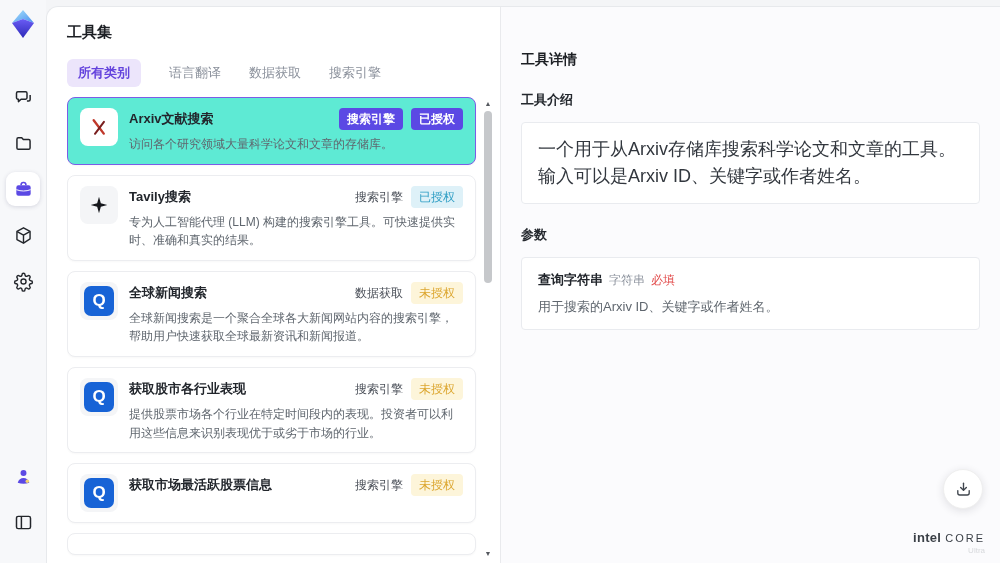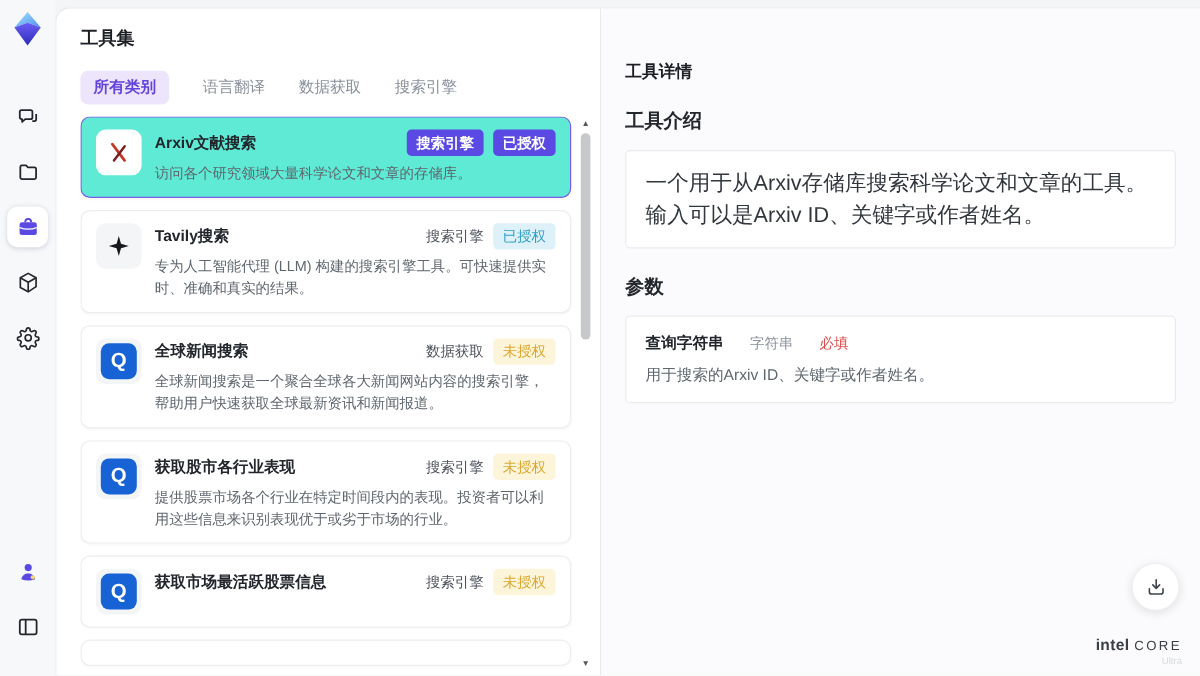--- a/index.html
+++ b/index.html
@@ -59,25 +59,25 @@
   .vs-arrow { position:absolute; left:0; width:12px; height:10px; font-size:7px;
     color:#55595f; text-align:center; line-height:10px; cursor:pointer; }
   .vs-arrow.up { top:0; } .vs-arrow.down { bottom:0; }
   .vs-thumb { position:absolute; left:2px; top:12px; width:8px; height:172px;
     background:#c6c8cb; border-radius:4px; cursor:pointer; }
 
   
   .divider { width:1px; background:#e9eaed; }
   .right-panel { flex:1; background:#fbfbfd; padding:16px 20px; position:relative; }
   .rp-title { font-size:14px; font-weight:bold; color:#1c1f24;margin-top:28px; }
-  .rp-sub { font-size:16px; font-weight:bold; color:#24282e; margin-top:22px; }
+  .rp-sub { font-size:13px; font-weight:bold; color:#24282e; margin-top:22px; }
   .rp-box { background:#ffffff; border:1px solid #e9ebef; border-radius:4px;
     margin-top:13px; padding:13px 16px; }
   .intro-text { font-size:18px; color:#32373e; line-height:1.5; }
-  .param-head { display:flex; align-items:baseline; gap:22px; }
+  .param-head { display:flex; align-items:baseline; gap:6px; }
   .param-name { font-size:13px; font-weight:bold; color:#22262c; }
   .param-type { font-size:12px; color:#8a909b; }
   .param-required { font-size:12px; color:#e24c4c; }
   .param-desc { font-size:13px; color:#5f666e; margin-top:9px; }
 
   
   .fab { position:absolute; right:17px; bottom:54px; width:40px; height:40px;
     border-radius:50%; background:#ffffff; border:1px solid #efefef;
     box-shadow:0 2px 8px rgba(30,30,50,.12); display:flex; align-items:center;
     justify-content:center; cursor:pointer; z-index:5; }

